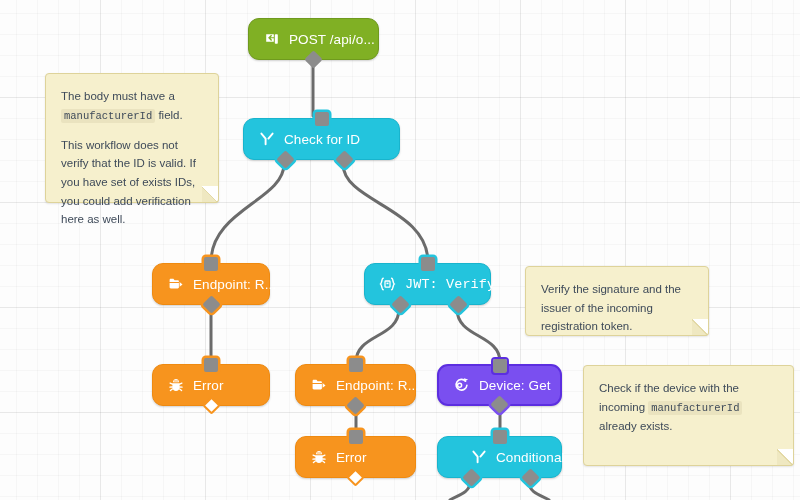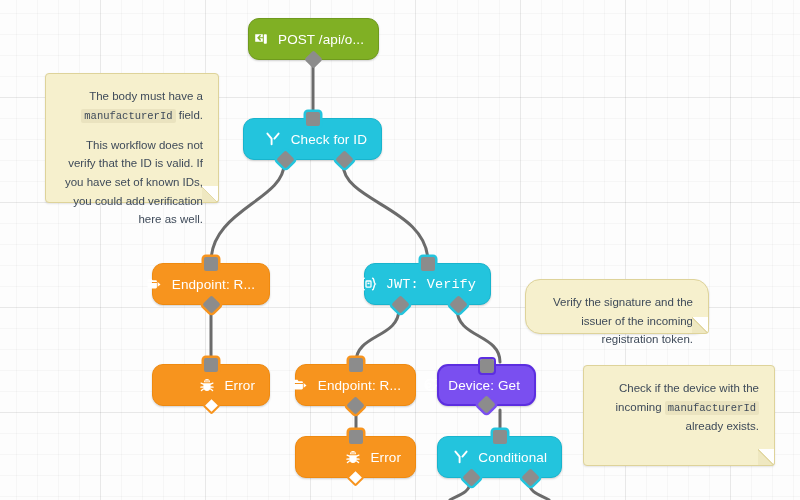--- a/index.html
+++ b/index.html
@@ -26,21 +26,20 @@
   
   .node {
     position:absolute;
     display:flex; align-items:center;
     border-radius:11px;
     padding:0 14px;
     color:#ffffff;
     font-size:13.5px;
     letter-spacing:.1px;
     box-shadow:0 1px 2px rgba(0,0,0,.18);
-    justify-content:flex-end;
   }
   .node .nlabel { white-space:nowrap; }
   .node .nicon {
     width:17px; height:17px;
     margin-right:9px;
     display:flex; align-items:center; justify-content:center;
     flex:0 0 auto;
   }
   .node .nicon svg { display:block; }
 
@@ -84,21 +83,21 @@
     position:absolute;
     background:#f6f0cd;
     border:1px solid #ded39a;
     border-radius:4px;
     color:#3e4a59;
     font-size:11.5px;
     line-height:1.62;
     padding:13px 15px 12px 15px;
     box-shadow:0 1px 2px rgba(0,0,0,.10);
   }
-  .note p { margin:0;text-align:right; }
+  .note p { margin:0; }
   .note p + p { margin-top:11px; }
   .note code {
     font-family:"Liberation Mono", monospace;
     font-size:10.5px;
     background:#eae3bf;
     padding:1px 3px;
     border-radius:2px;
   }
   .note .fold {
     position:absolute; right:-1px; bottom:-1px;
@@ -142,21 +141,21 @@
     <span class="nicon">
       <svg width="16" height="16" viewBox="0 0 16 16">
         <path fill="#ffffff" d="M2.2 3.2h7.6v3.1H6.6l1.5-1.6-1.0-1.0-3.0 3.1 3.0 3.1 1.0-1.0-1.5-1.6h3.2v3.5H2.2z"></path>
         <rect x="10.8" y="3.2" width="3.0" height="9.6" rx="0.8" fill="#ffffff"></rect>
       </svg>
     </span>
     <span class="nlabel">POST /api/o...</span>
     <span class="port-out ringed-green" style="left:50%; margin-left:-6.5px;"></span>
   </div>
 
-  <div class="node n-cyan" style="left:243px; top:118px; width:139px; height:42px;">
+  <div class="node n-cyan" style="left:243px; top:118px; width:157px; height:42px;">
     <span class="port-in framed-cyan"></span>
     <span class="nicon">
       <svg width="16" height="16" viewBox="0 0 16 16">
         <path fill="none" stroke="#ffffff" stroke-width="1.9" stroke-linecap="round" stroke-linejoin="round" d="M2.4 2.6 L6.6 7.6 L6.6 13.2 M13.6 2.6 L9.4 7.6"></path>
       </svg>
     </span>
     <span class="nlabel">Check for ID</span>
     <span class="port-out ringed-cyan" style="left:35px;"></span>
     <span class="port-out ringed-cyan" style="left:94px;"></span>
   </div>
@@ -213,21 +212,21 @@
       <svg width="16" height="16" viewBox="0 0 16 16">
         <path fill="#ffffff" d="M1.6 4.0c0-.7.5-1.2 1.2-1.2h2.6l1.2 1.5h3.1c.7 0 1.2.5 1.2 1.2v.6H1.6z"></path>
         <path fill="#ffffff" d="M1.6 6.9h9.3v4.4c0 .7-.5 1.2-1.2 1.2H2.8c-.7 0-1.2-.5-1.2-1.2z"></path>
         <path fill="#ffffff" d="M11.6 6.0l2.9 2.4-2.9 2.4z"></path>
       </svg>
     </span>
     <span class="nlabel">Endpoint: R...</span>
     <span class="port-out ringed-orange" style="left:50%; margin-left:-6.5px;"></span>
   </div>
 
-  <div class="node n-purple" style="left:437px; top:364px; width:99px; height:42px;">
+  <div class="node n-purple" style="left:437px; top:364px; width:125px; height:42px;">
     <span class="port-in framed"></span>
     <span class="nicon">
       <svg width="17" height="16" viewBox="0 0 17 16">
         <path fill="none" stroke="#ffffff" stroke-width="1.6" stroke-linecap="round" d="M12.6 4.2 A5.4 5.4 0 1 0 13.9 8.2"></path>
         <path fill="#ffffff" d="M11.0 1.2 L15.1 2.6 L11.3 4.4z"></path>
         <circle cx="6.6" cy="8.2" r="2.0" fill="none" stroke="#ffffff" stroke-width="1.5"></circle>
       </svg>
     </span>
     <span class="nlabel">Device: Get</span>
     <span class="port-out ringed-purple" style="left:50%; margin-left:-6.5px;"></span>
@@ -259,32 +258,32 @@
       </svg>
     </span>
     <span class="nlabel">Conditional</span>
     <span class="port-out ringed-cyan" style="left:27px;"></span>
     <span class="port-out ringed-cyan" style="left:86px;"></span>
   </div>
 
   <div class="note" style="left:45px; top:73px; width:174px; height:130px;">
     <div>
         <p><span>The body must have a </span><code>manufacturerId</code><span> field.</span></p>
-        <p><span>This workflow does not verify that the ID is valid. If you have set of known IDs, you could add verification here as well.</span></p>
+        <p><span>This workflow does not verify that the ID is valid. If you have set of exists IDs, you could add verification here as well.</span></p>
       </div>
     <span class="fold"></span>
   </div>
 
-  <div class="note" style="left:525px; top:279px; width:184px; height:55px;border-radius:15px;">
+  <div class="note" style="left:525px; top:266px; width:184px; height:70px;">
     <div>
         <p><span>Verify the signature and the issuer of the incoming registration token.</span></p>
       </div>
     <span class="fold"></span>
   </div>
 
-  <div class="note" style="left:583px; top:365px; width:192px; height:101px;">
+  <div class="note" style="left:583px; top:365px; width:211px; height:101px;">
     <div>
         <p><span>Check if the device with the incoming </span><code>manufacturerId</code><span> already exists.</span></p>
       </div>
     <span class="fold"></span>
   </div>
 
 </div>
 
 </body></html>

